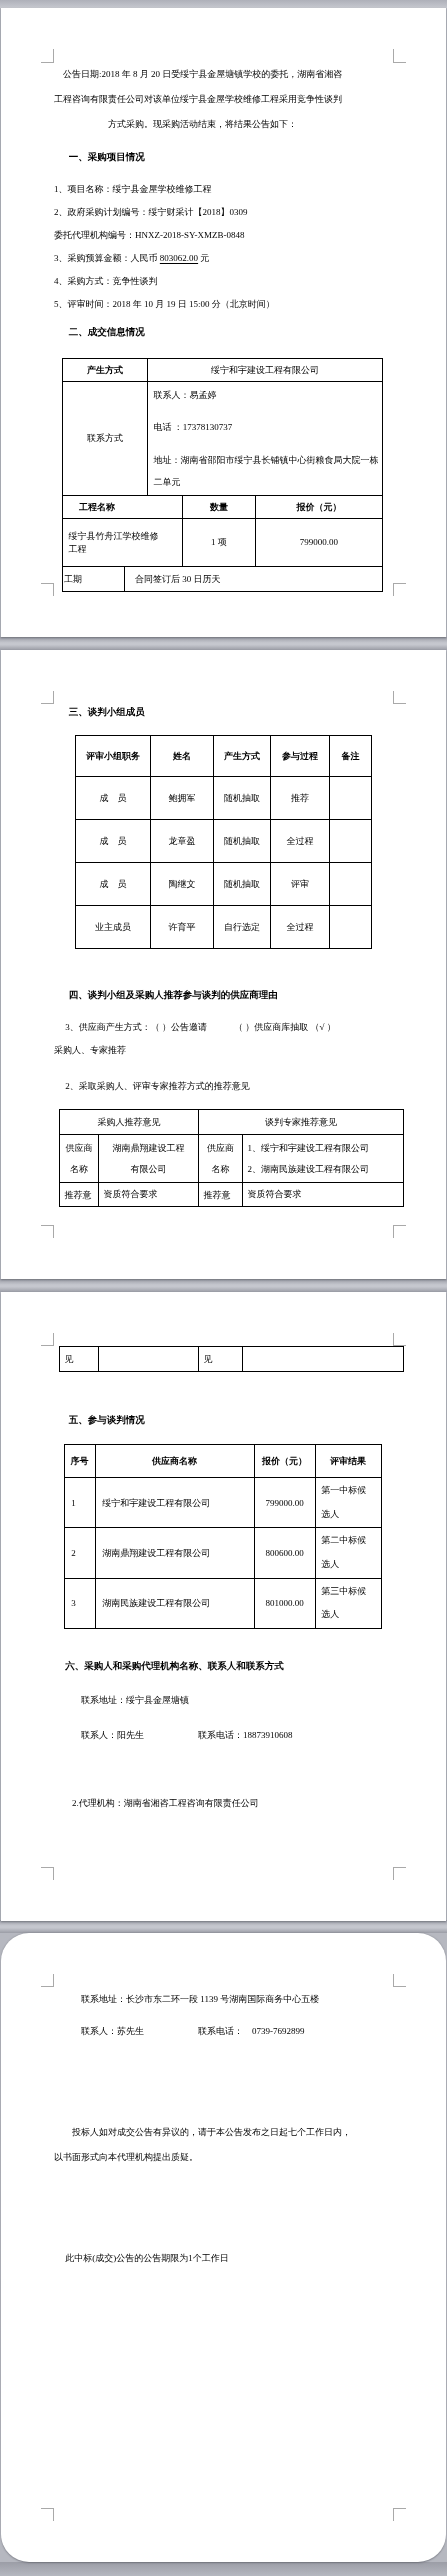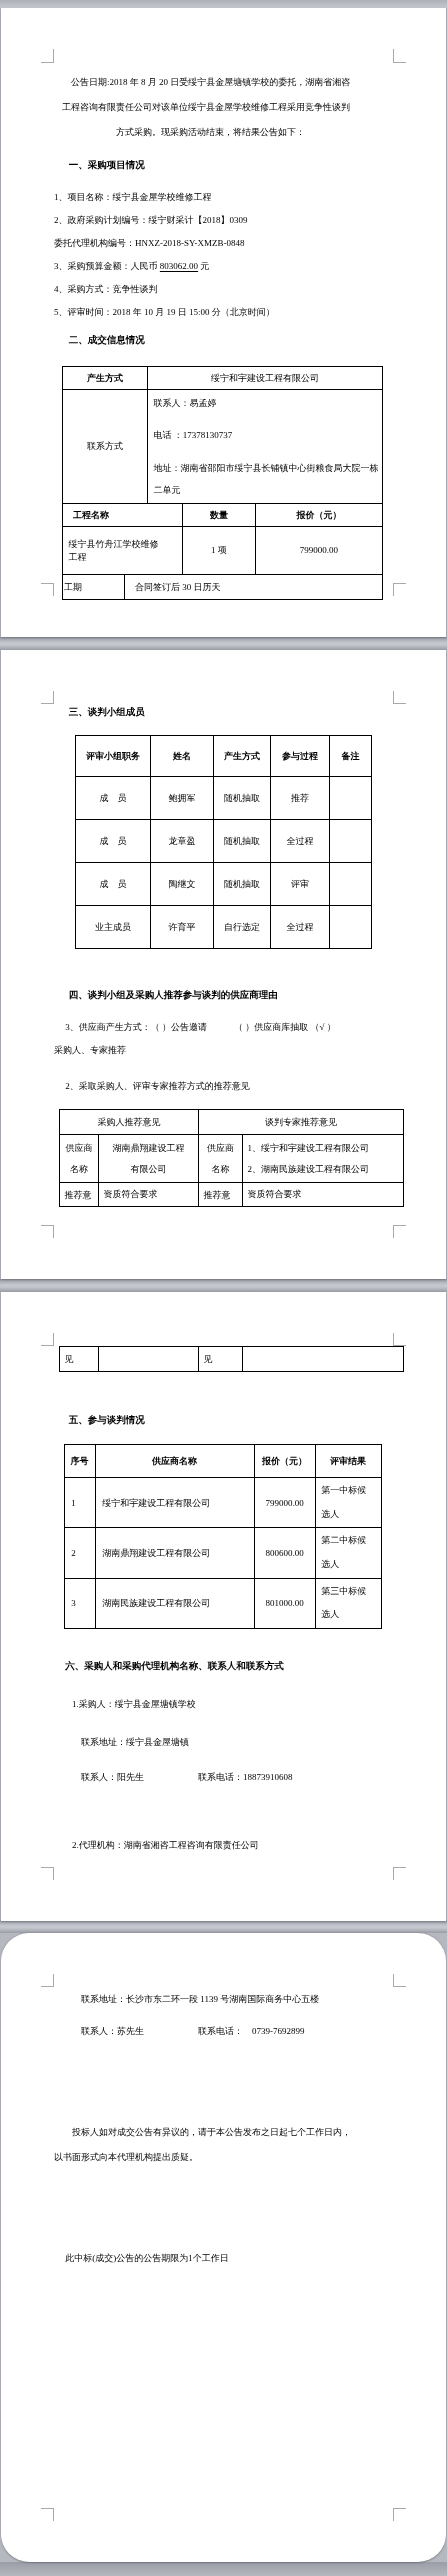--- a/index.html
+++ b/index.html
@@ -11,21 +11,21 @@
   .page{position:absolute;left:1.1px;width:445px;height:629px;background:#fff;
         box-sizing:border-box;padding:54px 53px 0 53px;font-size:9px;line-height:25px;
         box-shadow:0 0.6px 1.7px rgba(60,62,72,.45);}
   
   .mark{position:absolute;width:12.3px;height:12.3px;border:0 solid #a9a9a9;}
   .mark.tl{left:40px;top:41px;border-right-width:0.6px;border-bottom-width:0.6px;}
   .mark.tr{right:40px;top:41px;border-left-width:0.6px;border-bottom-width:0.6px;}
   .mark.bl{left:40px;bottom:41px;border-right-width:0.6px;border-top-width:0.6px;}
   .mark.br{right:40px;bottom:41px;border-left-width:0.6px;border-top-width:0.6px;}
   .pre{white-space:pre-line;}
-  .para{text-indent:9px;text-align:left;margin:8px;}
+  .para{text-indent:9px;text-align:left;margin:0;}
   h3.sec{font-size:9.5px;font-weight:bold;line-height:17px;margin:0;text-indent:14.6px;}
   .item{line-height:23px;}
   .u{text-decoration:underline;text-underline-offset:2.2px;}
   .ind2{text-indent:18px;}
   .ind3{padding-left:27px;}
   .indsm{text-indent:11.2px;}
   
   table.t{border-collapse:collapse;table-layout:fixed;}
   table.t td{border:0.6px solid #000;font-size:9px;line-height:12.3px;text-align:center;
              vertical-align:middle;padding:1.1px 2.2px;box-sizing:border-box;overflow:hidden;}
@@ -112,21 +112,21 @@
     </tbody>
       </table>
     <table class="t t2 stack2">
       <colgroup>
           <col style="width:120px">
           <col style="width:73px">
           <col style="width:127px">
         </colgroup>
       <tbody>
           <tr class="t2b-r1">
-        <td class="b l" style="padding-left:10px;font-family:Liberation Serif, serif;">工程名称</td>
+        <td class="b l" style="padding-left:16px;font-family:Liberation Serif, serif;">工程名称</td>
         <td class="b">数量</td>
         <td class="b">报价（元）</td>
       </tr>
       <tr class="t2b-r2">
         <td class="l pre proj-cell">绥宁县竹舟江学校维修
 工程</td>
         <td>1 项</td>
         <td>799000.00</td>
       </tr>
     </tbody>
@@ -296,21 +296,20 @@
         <td class="name">湖南民族建设工程有限公司</td>
         <td>801000.00</td>
         <td class="res pre">第三中标候
 选人</td>
       </tr>
     </tbody>
       </table>
 
     <h3 class="sec" style="margin-top:29px;text-indent:11.2px;">六、采购人和采购代理机构名称、联系人和联系方式</h3>
 
-    <div class="ind2" style="margin-top:17px;">1.采购人：绥宁县金屋塘镇学校</div>
     <div class="ind3" style="margin-top:13px;">联系地址：绥宁县金屋塘镇</div>
     <div class="ind3" style="margin-top:10px;">联系人：阳先生　　　　　　联系电话：18873910608</div>
     <div class="ind2" style="margin-top:43px;">2.代理机构：湖南省湘咨工程咨询有限责任公司</div>
   </div>
 
   <div class="page" style="top:1933px;border-radius:28px;">
     <div class="mark tl"></div>
     <div class="mark tr"></div>
     <div class="mark bl"></div>
     <div class="mark br"></div>

